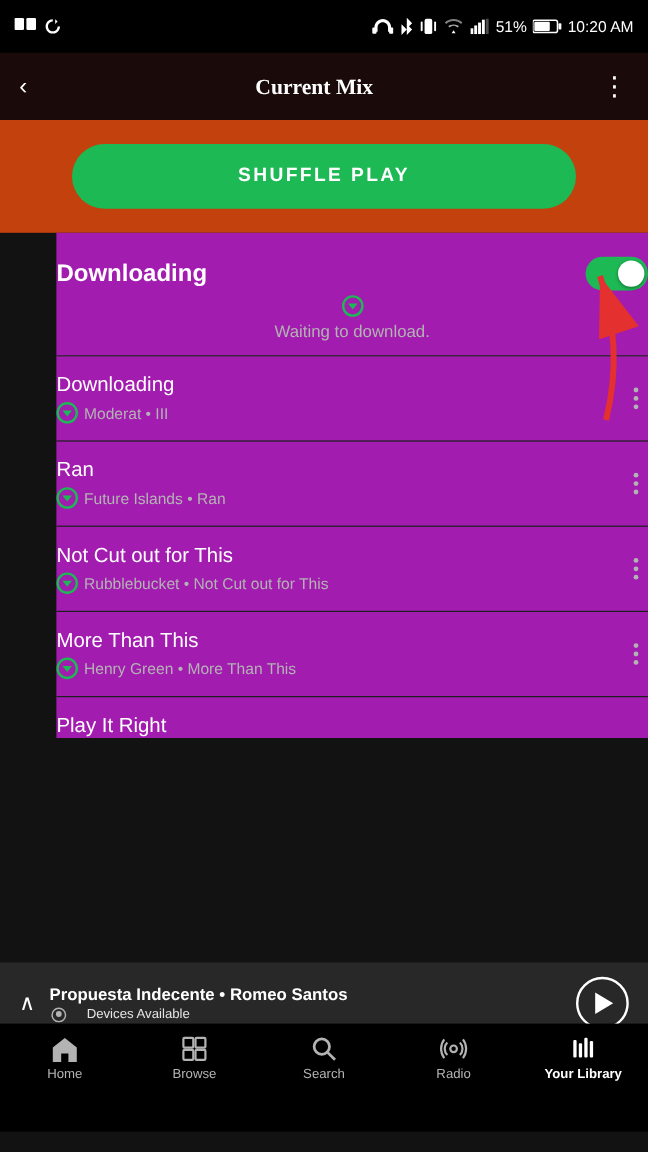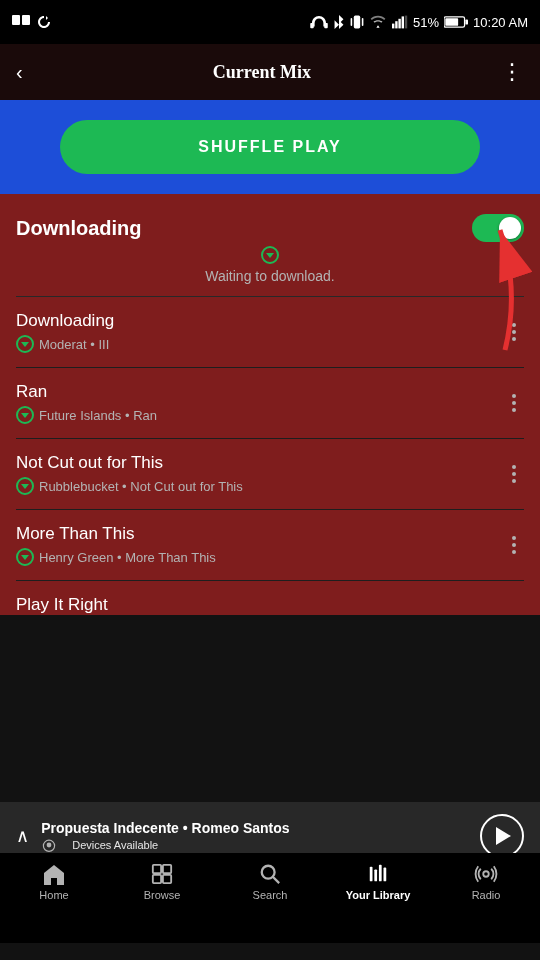--- a/index.html
+++ b/index.html
@@ -50,43 +50,44 @@
     }
     .header-more {
       font-size: 22px;
       color: #fff;
       cursor: pointer;
       letter-spacing: 1px;
     }
 
     
     .shuffle-container {
-      background: #1d4ed8;
+      background: #c2410c;
       padding: 20px 60px;
       display: flex;
     }
     .shuffle-btn {
       background: #1db954;
       border: none;
       border-radius: 50px;
       padding: 18px 0;
       width: 100%;
       color: #fff;
       font-size: 16px;
       font-weight: 800;
       letter-spacing: 2px;
       text-transform: uppercase;
       cursor: pointer;
       text-align: center;
     }
 
     
     .content {
-      background: #7f1d1d;
-      padding: 0 16px;
+      background: #a21caf;
+      padding: 0 0;
+      margin-left: 47px;
     }
 
     
     .downloading-row {
       display: flex;
       align-items: center;
       justify-content: space-between;
       padding: 20px 0 4px 0;
     }
     .downloading-label {
@@ -483,34 +484,34 @@
 
   <div class="nav-item">
     <svg width="24" height="22" viewBox="0 0 24 24" fill="none" stroke="#b3b3b3" stroke-width="2.5">
       <circle cx="10" cy="10" r="7"></circle>
       <line x1="15" y1="15" x2="22" y2="22"></line>
     </svg>
     <span class="nav-label">Search</span>
   </div>
 
   <div class="nav-item">
-    <svg width="24" height="22" viewBox="0 0 24 24" fill="white">
-
-      <rect x="3" y="4" width="3" height="16" rx="1"></rect>
-      <rect x="8" y="7" width="3" height="13" rx="1"></rect>
-      <rect x="13" y="2" width="3" height="18" rx="1"></rect>
-      <rect x="18" y="5" width="3" height="15" rx="1"></rect>
-    </svg>
-    <span class="nav-label active">Your Library</span>
-  </div>
-
-  <div class="nav-item">
     <svg width="24" height="22" viewBox="0 0 24 24" fill="none" stroke="#b3b3b3" stroke-width="2">
       <circle cx="12" cy="12" r="3"></circle>
       <path d="M6.3 6.3a8 8 0 000 11.4"></path>
       <path d="M17.7 6.3a8 8 0 010 11.4"></path>
       <path d="M3.5 3.5a14 14 0 000 17"></path>
       <path d="M20.5 3.5a14 14 0 010 17"></path>
     </svg>
     <span class="nav-label">Radio</span>
   </div>
 
+  <div class="nav-item">
+    <svg width="24" height="22" viewBox="0 0 24 24" fill="white">
+
+      <rect x="3" y="4" width="3" height="16" rx="1"></rect>
+      <rect x="8" y="7" width="3" height="13" rx="1"></rect>
+      <rect x="13" y="2" width="3" height="18" rx="1"></rect>
+      <rect x="18" y="5" width="3" height="15" rx="1"></rect>
+    </svg>
+    <span class="nav-label active">Your Library</span>
+  </div>
+
 </div>
 
 </body></html>

